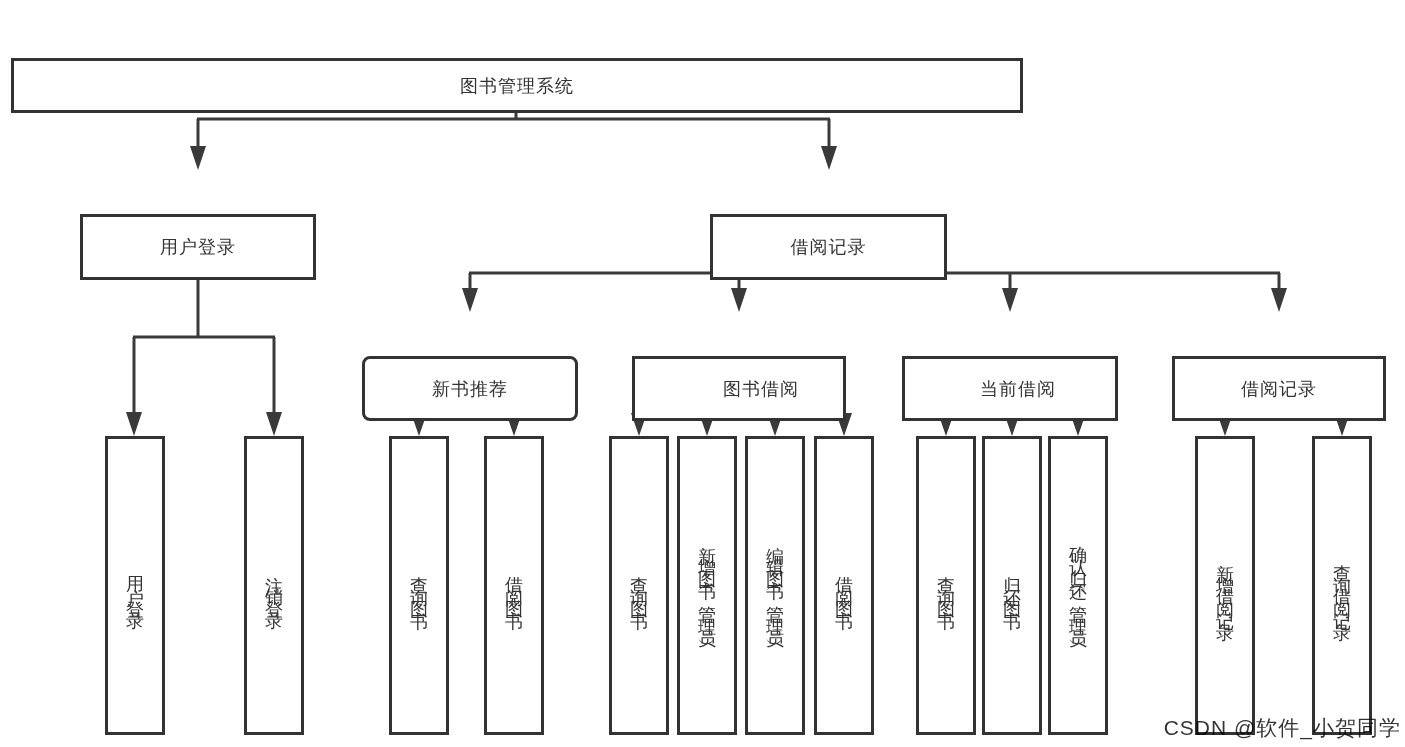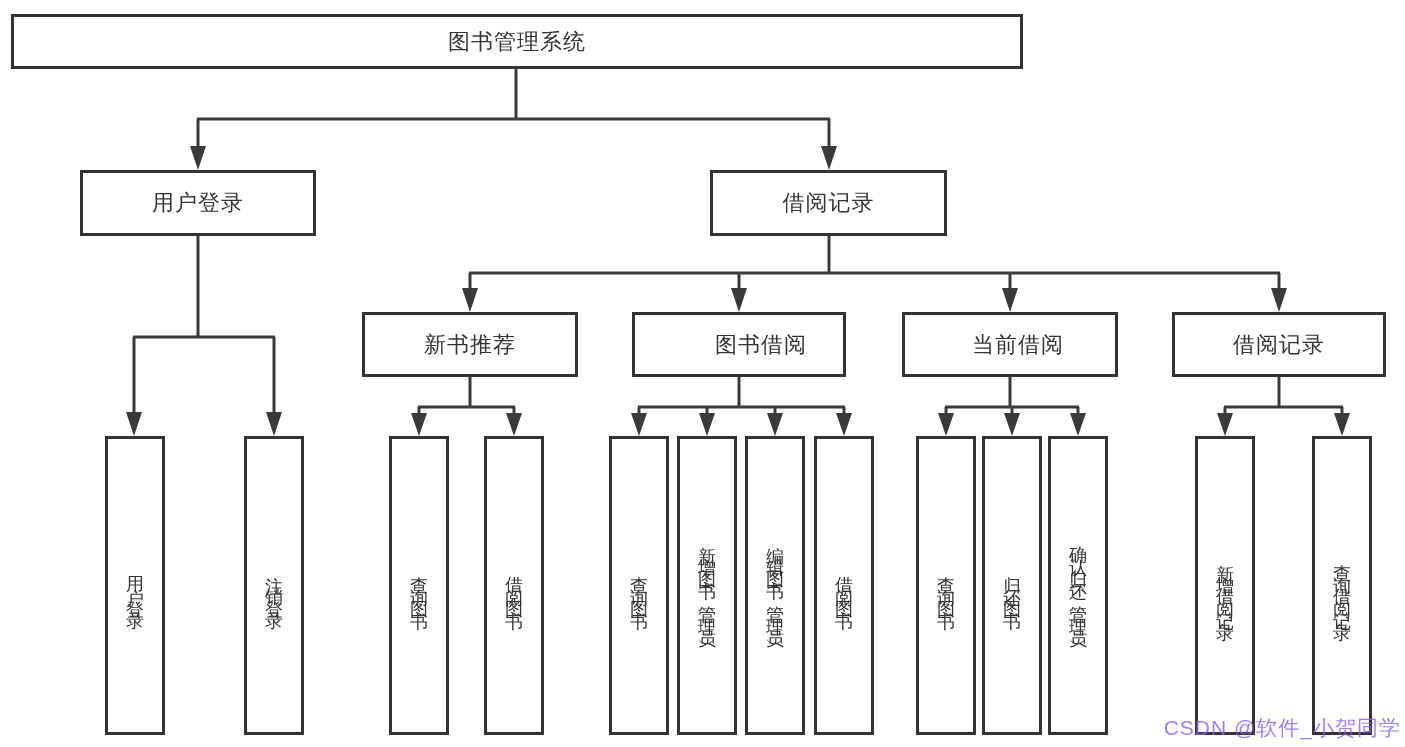--- a/index.html
+++ b/index.html
@@ -21,37 +21,37 @@
   .box {
     position: absolute;
     box-sizing: border-box;
     background: #ffffff;
     border: 3px solid #333333;
     display: flex;
     align-items: center;
     justify-content: center;
     color: #333333;
   }
-  .hbox { font-size: 22px; letter-spacing: 1px; }
+  .hbox { font-size: 18px; letter-spacing: 1px; margin-top: 44px; }
   .root-box { border-width: 3px; }
   .vbox { border-width: 3px; }
   .vbox .vtext {
     writing-mode: vertical-lr;
     text-orientation: mixed;
     font-size: 18px;
     line-height: 1;
     letter-spacing: 12px;
     white-space: nowrap;
   }
   .watermark {
     position: absolute;
     right: 4px;
     bottom: 5px;
     font-size: 21px;
-    color: #8b5cf6;
+    color: #000000;
     opacity: 0.8;
     letter-spacing: 1px;
     pointer-events: none;
   }
 </style>
 </head>
 <body>
 
 <div class="canvas">
 
@@ -121,21 +121,21 @@
     <span>图书管理系统</span>
   </div>
 
   <div class="box hbox" style="left:80px; top:170px; width:236px; height:66px;">
     <span>用户登录</span>
   </div>
   <div class="box hbox" style="left:710px; top:170px; width:237px; height:66px;">
     <span>借阅记录</span>
   </div>
 
-  <div class="box hbox" style="left:362px; top:312px; width:216px; height:65px;">
+  <div class="box hbox" style="left:362px; top:312px; width:216px; height:65px;border-radius:8px;">
     <span>新书推荐</span>
   </div>
   <div class="box hbox" style="left:632px; top:312px; width:214px; height:65px;padding-left:44px;">
     <span>图书借阅</span>
   </div>
   <div class="box hbox" style="left:902px; top:312px; width:216px; height:65px;padding-left:16px;">
     <span>当前借阅</span>
   </div>
   <div class="box hbox" style="left:1172px; top:312px; width:214px; height:65px;">
     <span>借阅记录</span>

